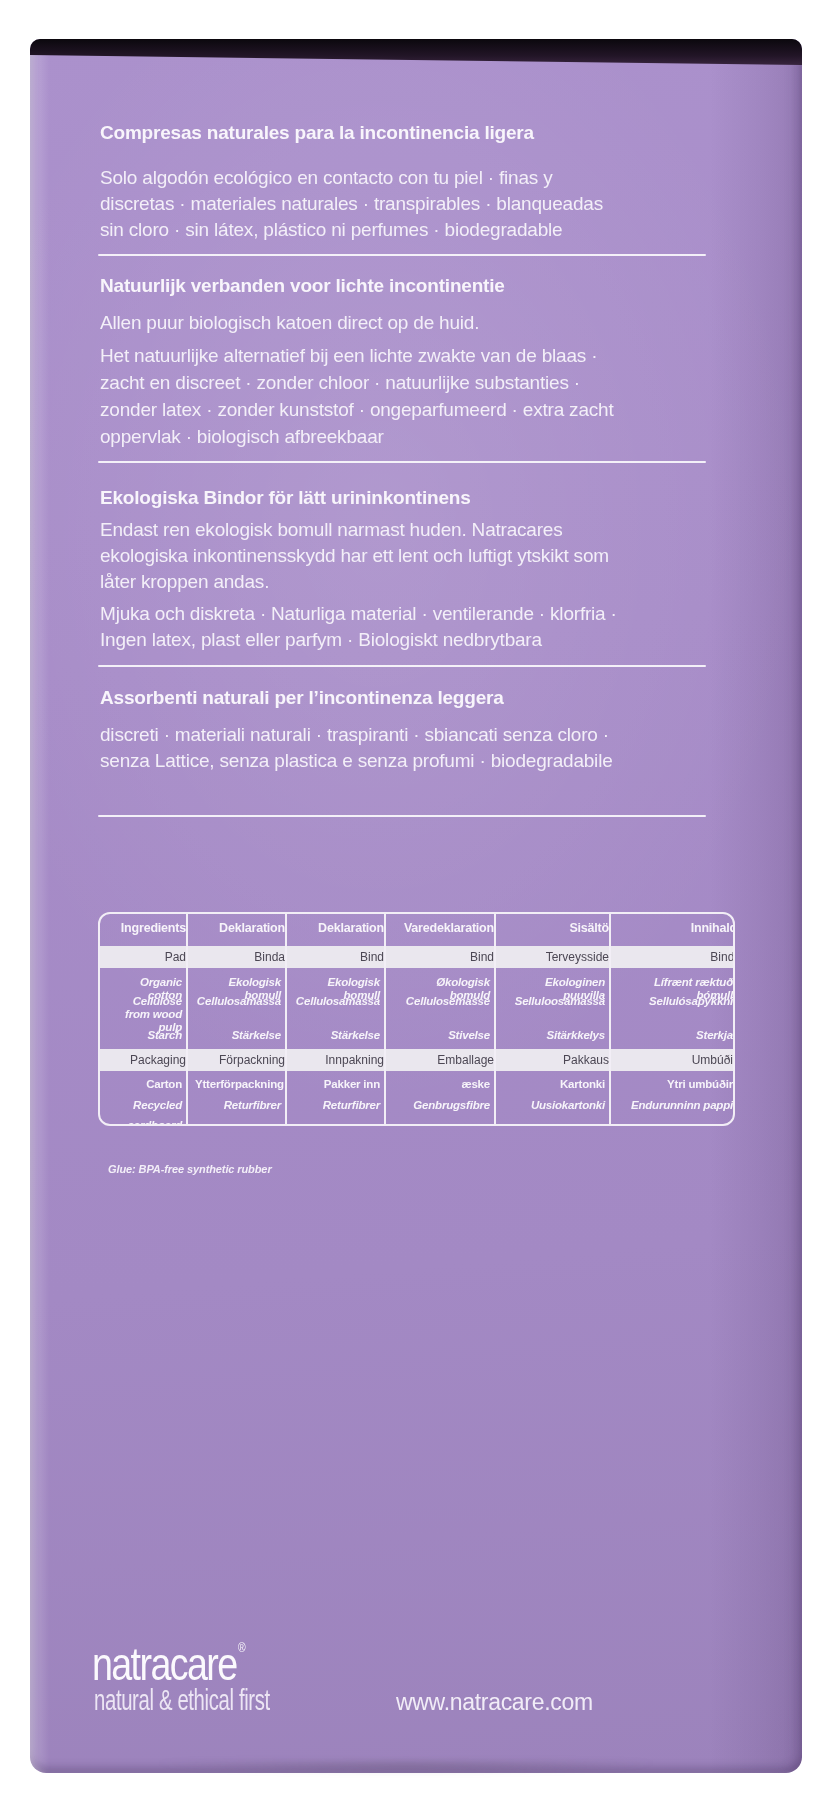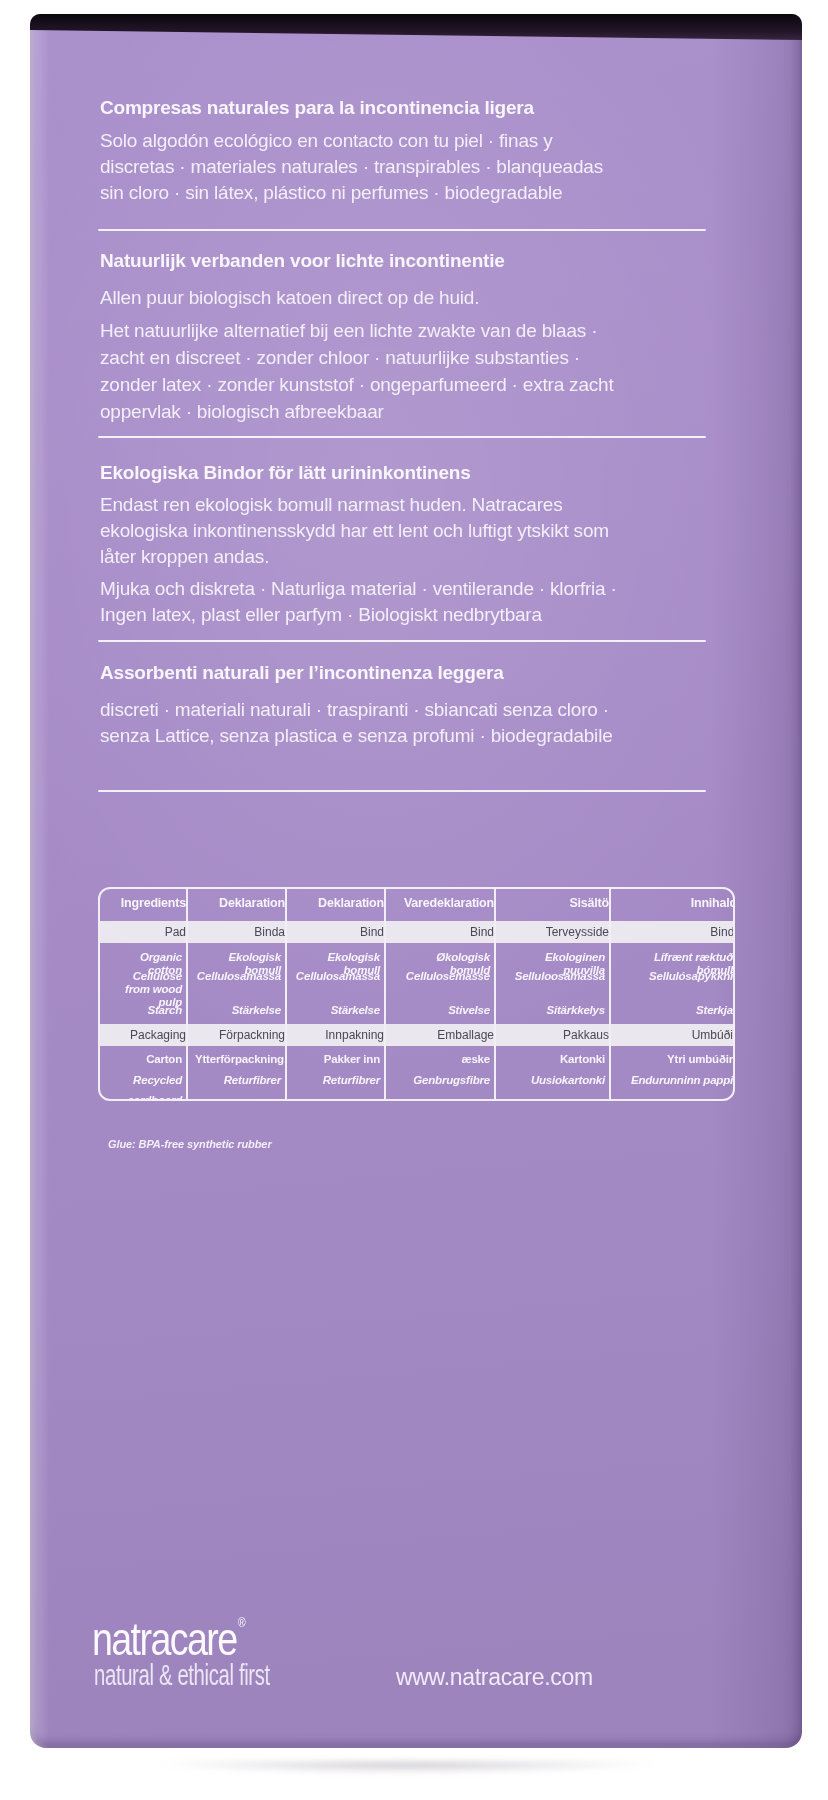--- a/index.html
+++ b/index.html
@@ -8,21 +8,21 @@
     background:#ffffff;
     font-family:"Liberation Sans", sans-serif;
     position:relative;
     overflow:hidden;
   }
   .photo{position:absolute;inset:0;}
 
   
   .box{
     position:absolute;
-    left:30px; top:14px;
+    left:30px; top:39px;
     width:772px; height:1734px;
     border-radius:10px 10px 16px 16px;
     background:
       radial-gradient(90% 55% at 45% 28%, rgba(255,255,255,0.10), rgba(255,255,255,0) 62%),
       linear-gradient(to right, rgba(255,255,255,0.25) 0%, rgba(255,255,255,0) 2.5%, rgba(0,0,0,0) 88%, rgba(70,45,95,0.10) 95%, rgba(70,45,95,0.20) 100%),
       linear-gradient(175deg, #ab91cc 0%, #a78cc8 35%, #a389c4 70%, #9c83bc 100%);
     box-shadow:
       inset 4px 0 6px -2px rgba(255,255,255,0.30),
       inset -7px 0 12px rgba(60,35,90,0.16),
       inset 0 -5px 10px rgba(55,35,80,0.28);
@@ -125,21 +125,21 @@
 </style>
 </head>
 <body>
 
 <div class="photo">
   <div class="box">
     <div class="top-edge"></div>
 
     <div class="sec" style="top:82px">
       <h2>Compresas naturales para la incontinencia ligera</h2>
-      <div style="margin-top:8px">
+      <div style="margin-top:20px">
         <div class="bl">Solo algodón ecológico en contacto con tu piel · finas y</div>
         <div class="bl">discretas · materiales naturales · transpirables · blanqueadas</div>
         <div class="bl">sin cloro · sin látex, plástico ni perfumes · biodegradable</div>
       </div>
     </div>
 
     <div class="divider" style="top:215px"></div>
 
     <div class="sec" style="top:235px">
       <h2>Natuurlijk verbanden voor lichte incontinentie</h2>

